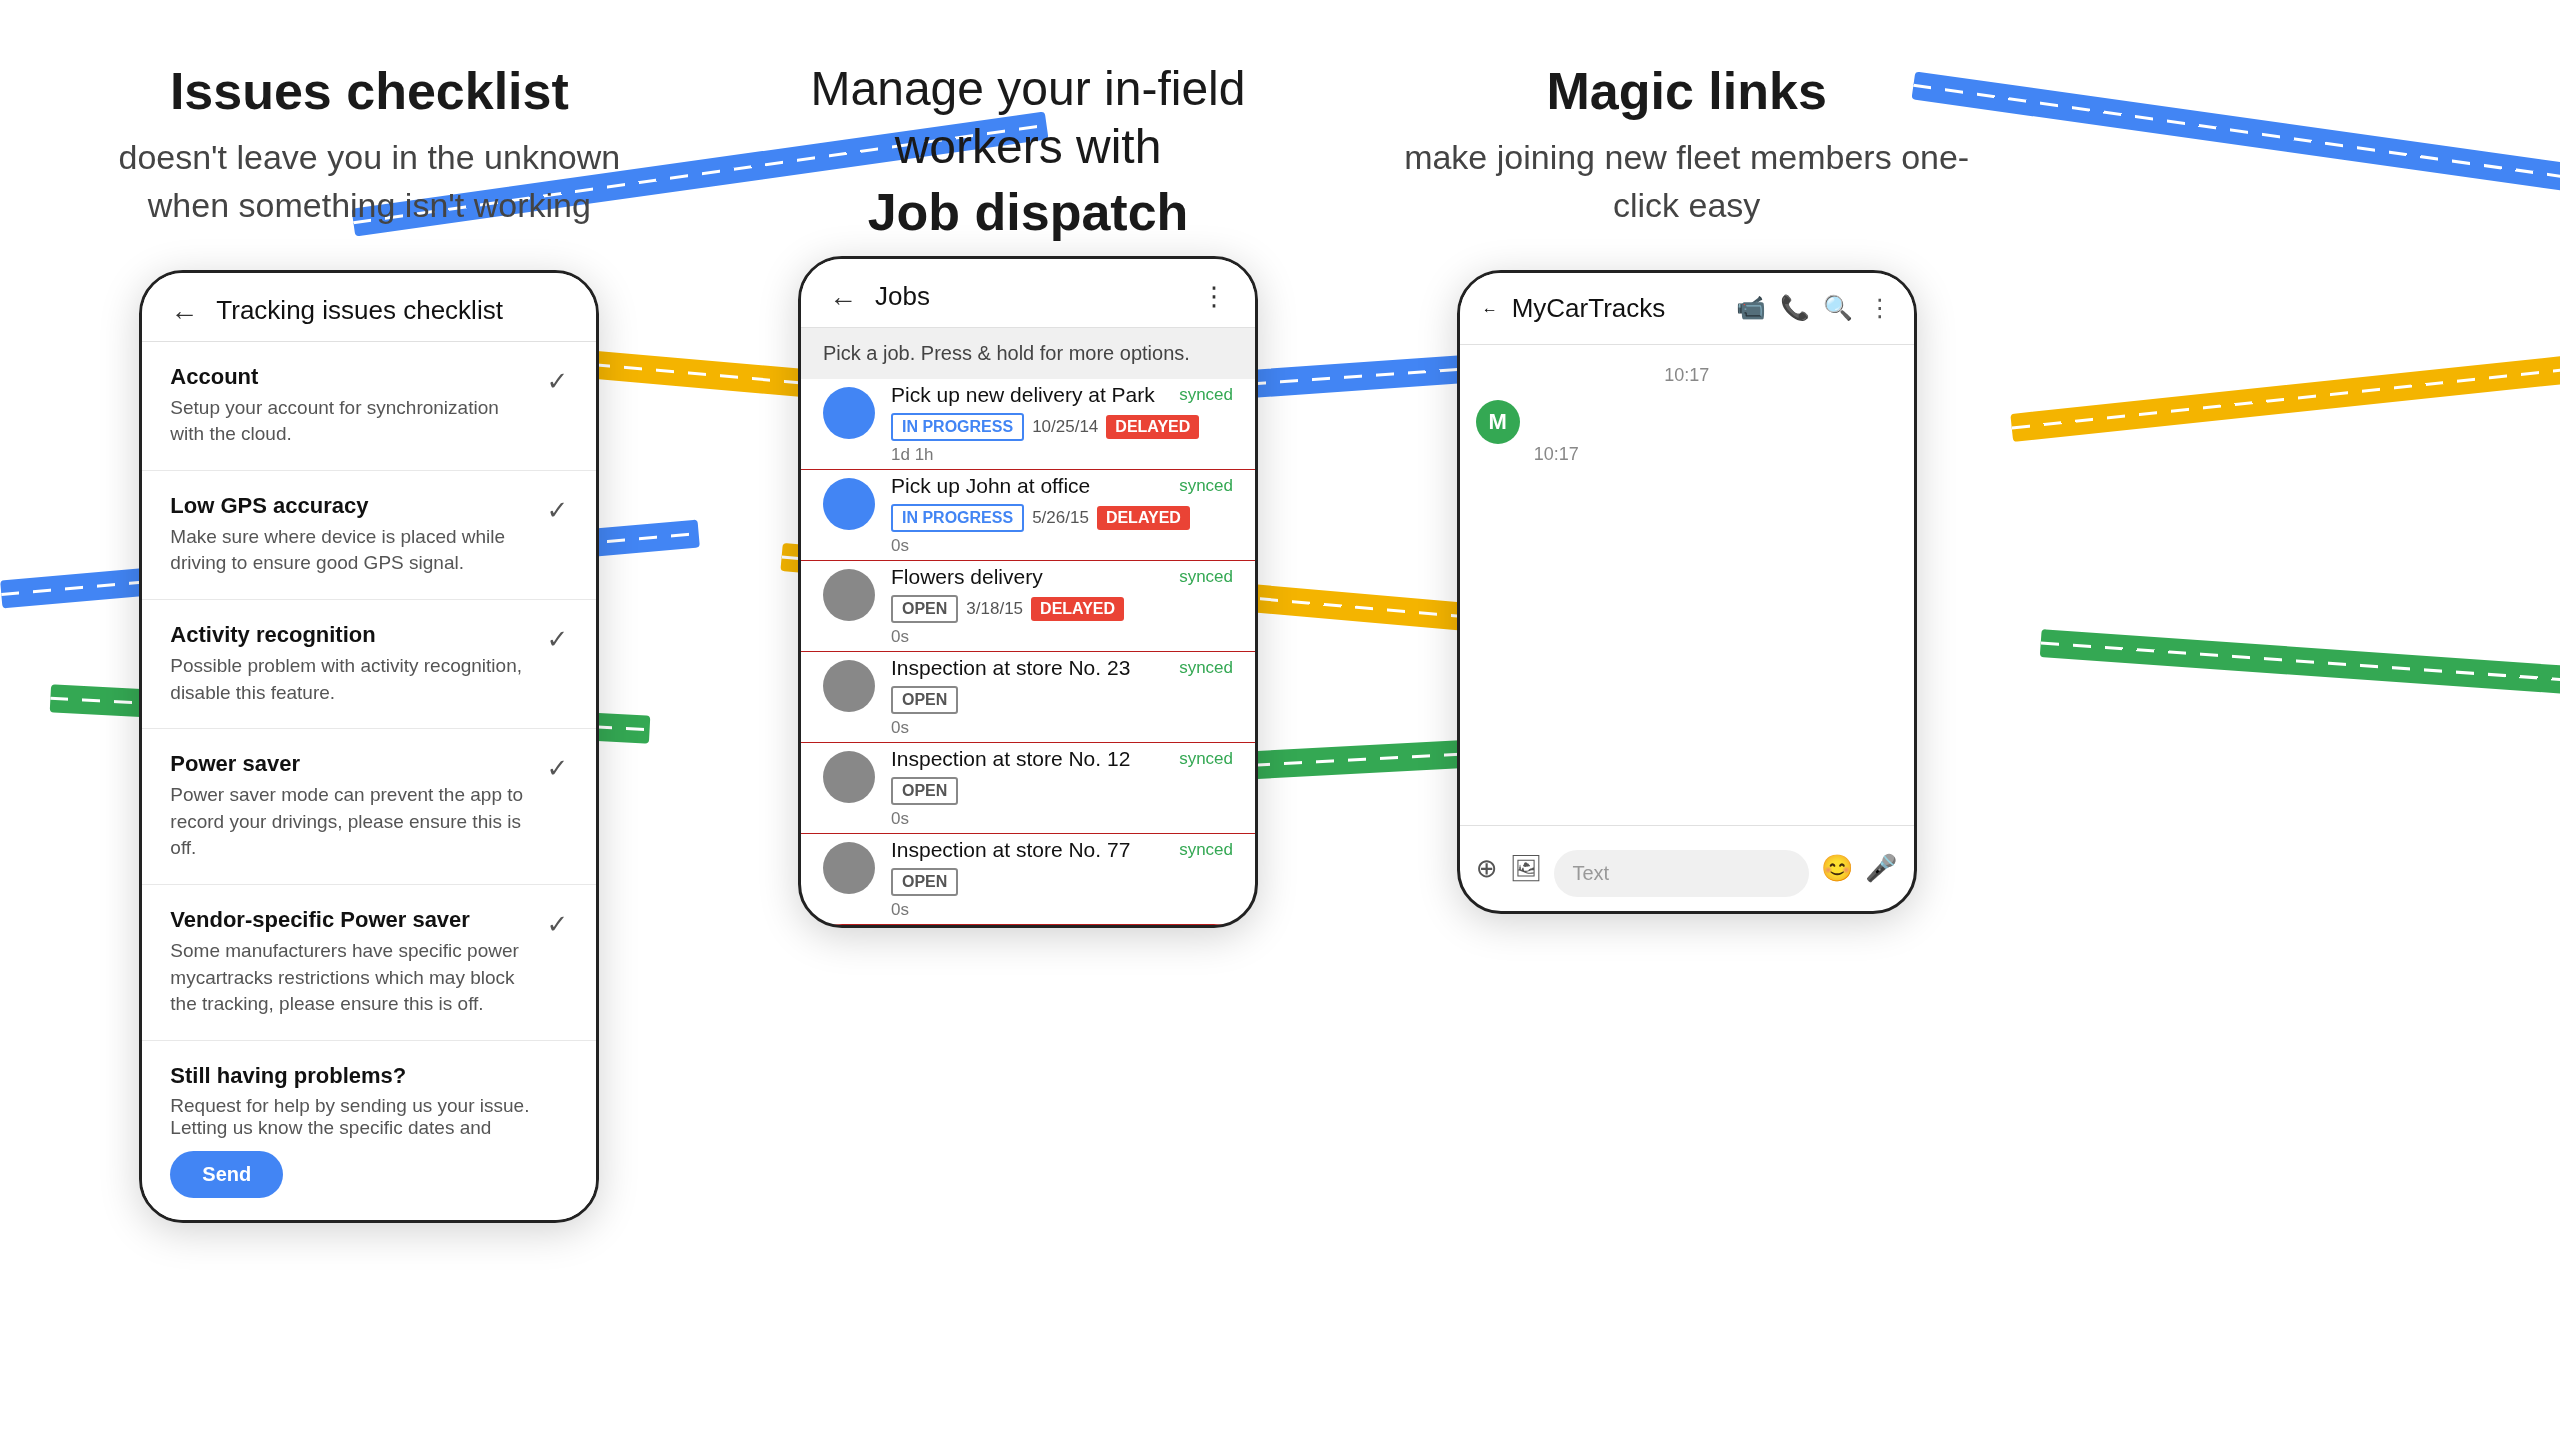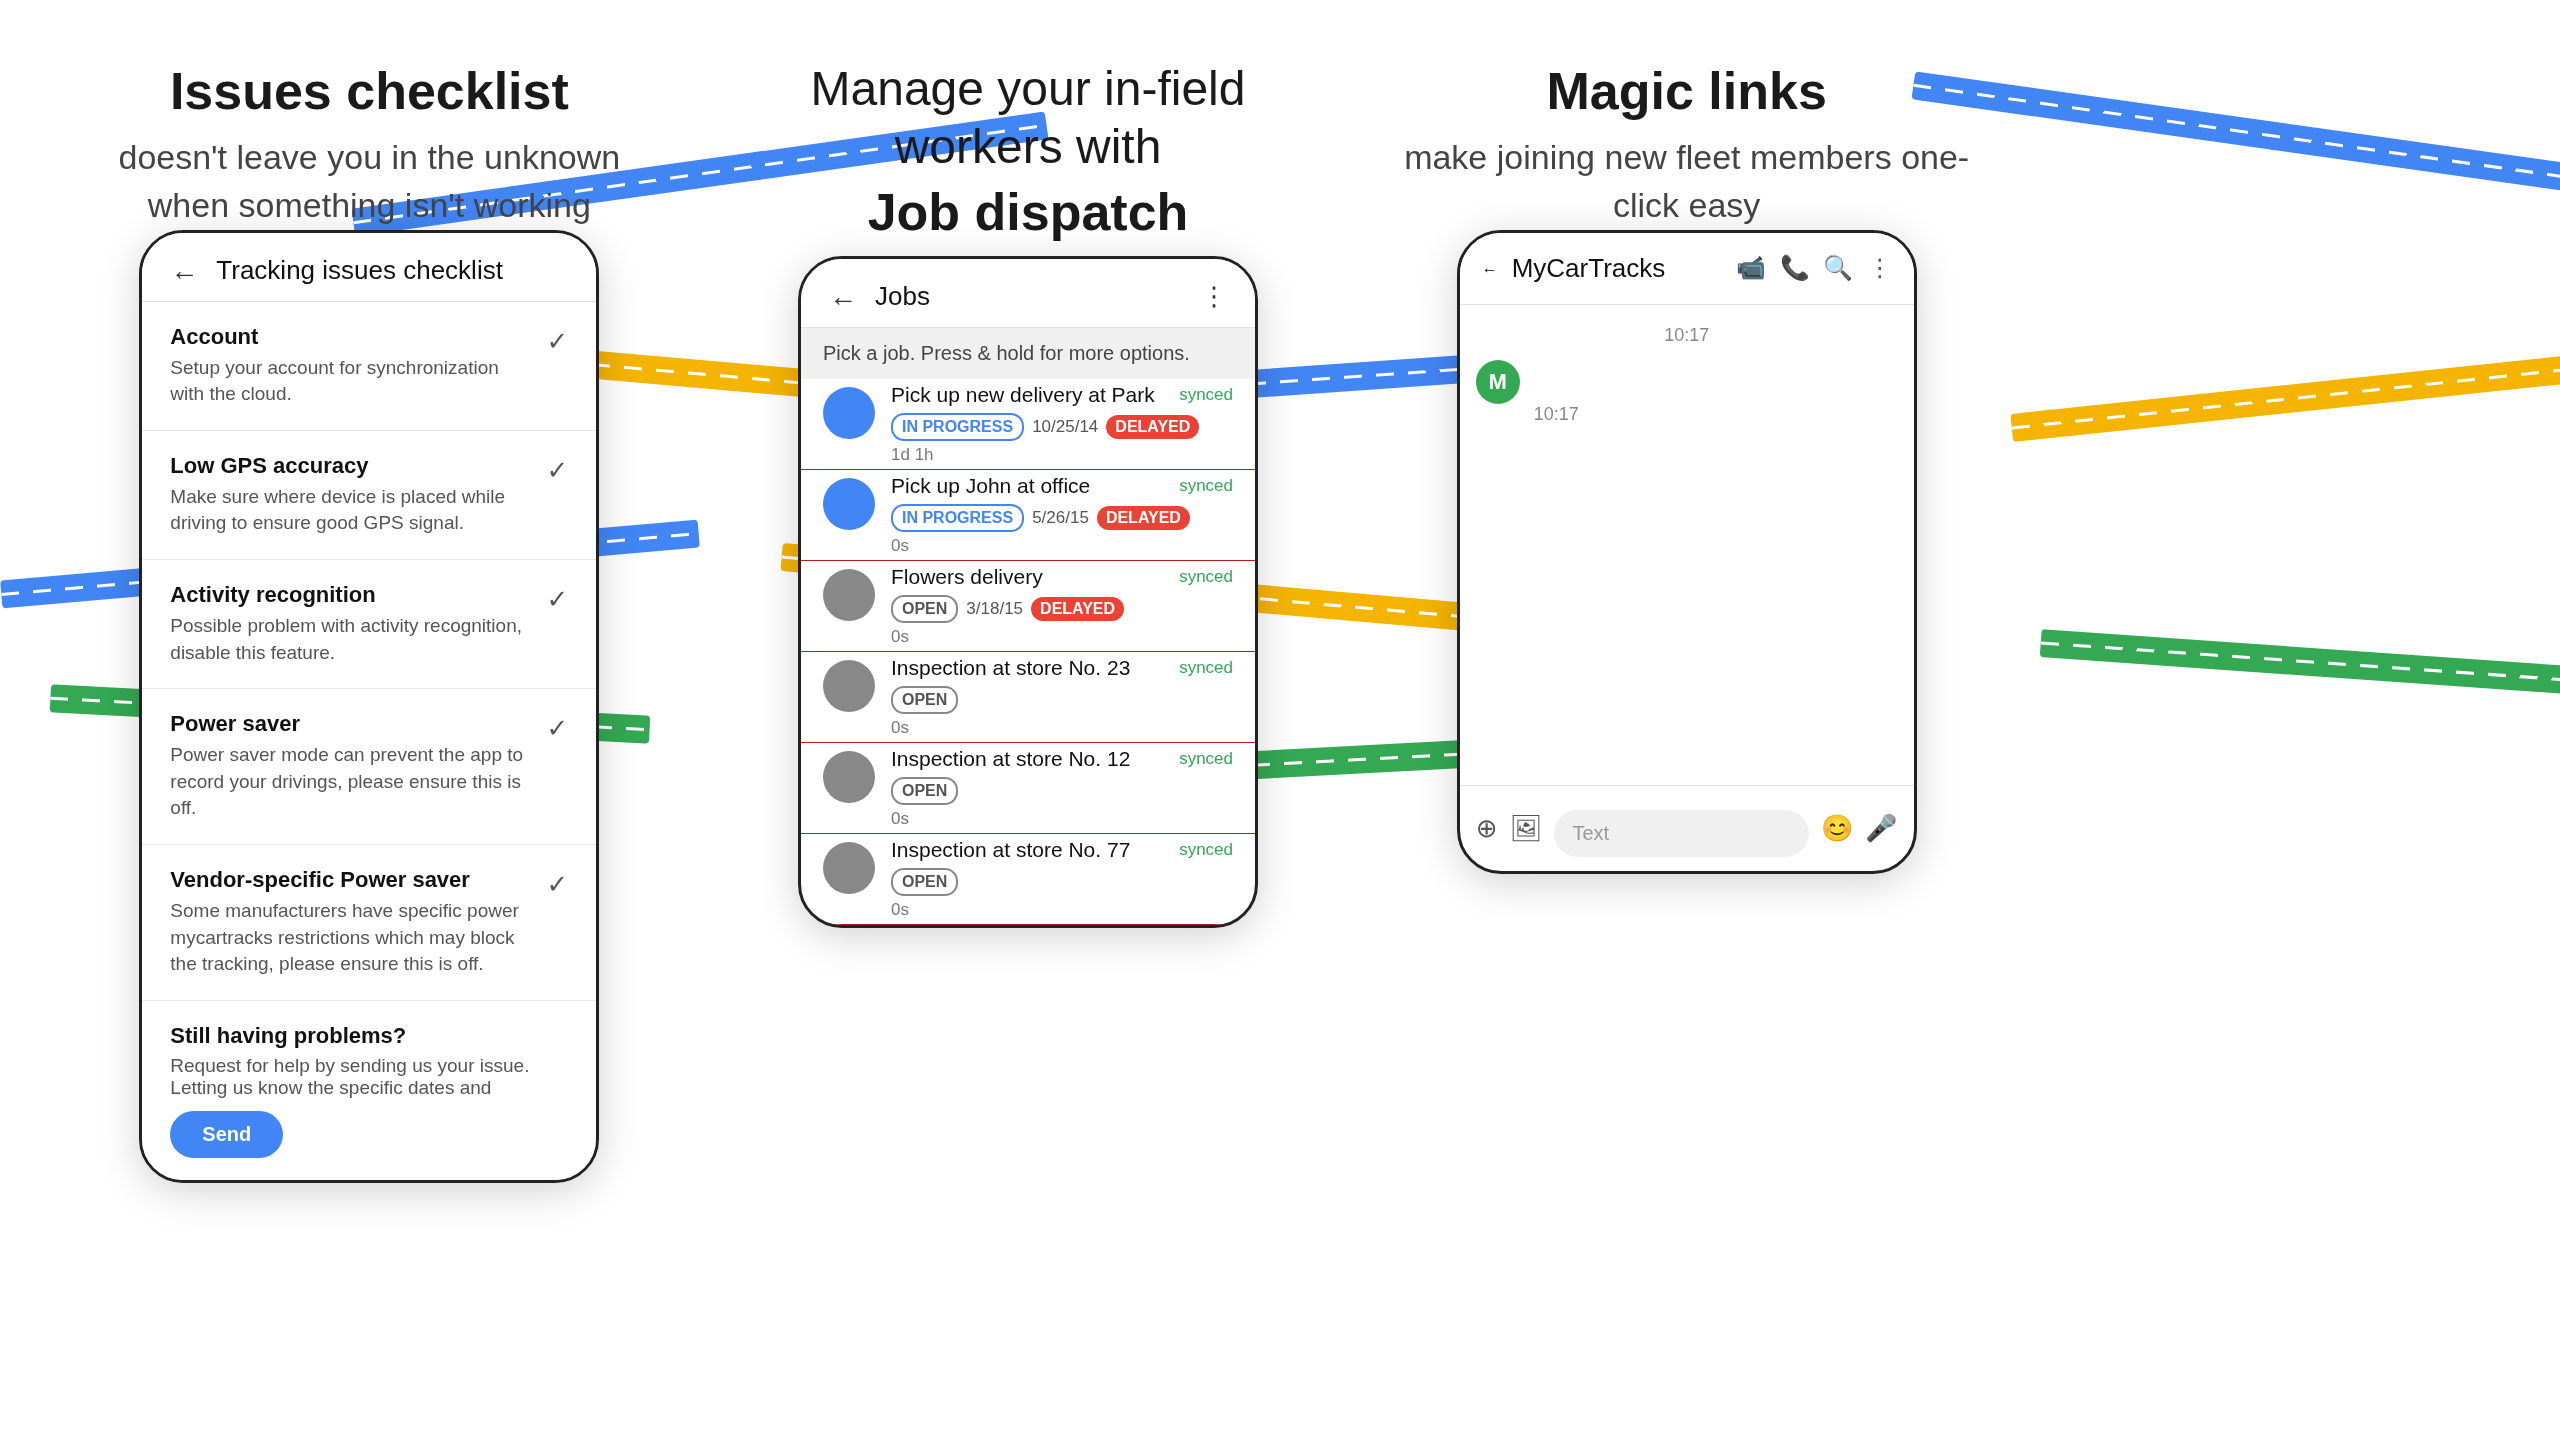--- a/index.html
+++ b/index.html
@@ -257,20 +257,21 @@
       text-align: center;
       line-height: 1.2;
       margin-bottom: 6px;
     }
     .subheading {
       font-size: 34px;
       font-weight: 400;
       color: #444;
       text-align: center;
       line-height: 1.4;
+      margin-bottom: 40px;
     }
 
     
     .phone-mockup {
       width: 460px;
       background: #fff;
       border-radius: 44px;
       border: 3px solid #222;
       box-shadow: 0 8px 40px rgba(0,0,0,0.18);
       overflow: hidden;
@@ -376,21 +377,21 @@
     .job-tags {
       display: flex;
       align-items: center;
       gap: 8px;
       margin-bottom: 4px;
     }
     .tag {
       font-size: 16px;
       font-weight: 600;
       padding: 3px 9px;
-      border-radius: 13px;
+      border-radius: 3px;
     }
     .tag-in-progress {
       background: transparent;
       border: 2px solid #4285f4;
       color: #4285f4;
     }
     .tag-open {
       background: transparent;
       border: 2px solid #888;
       color: #555;

